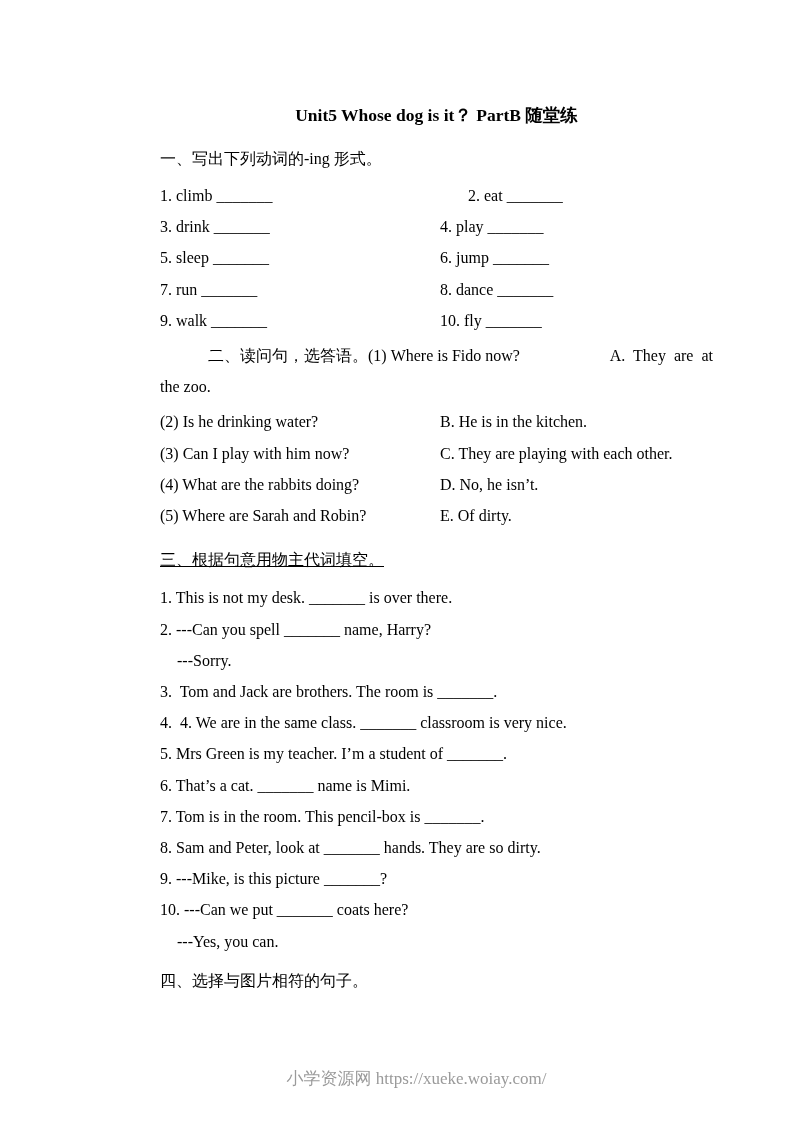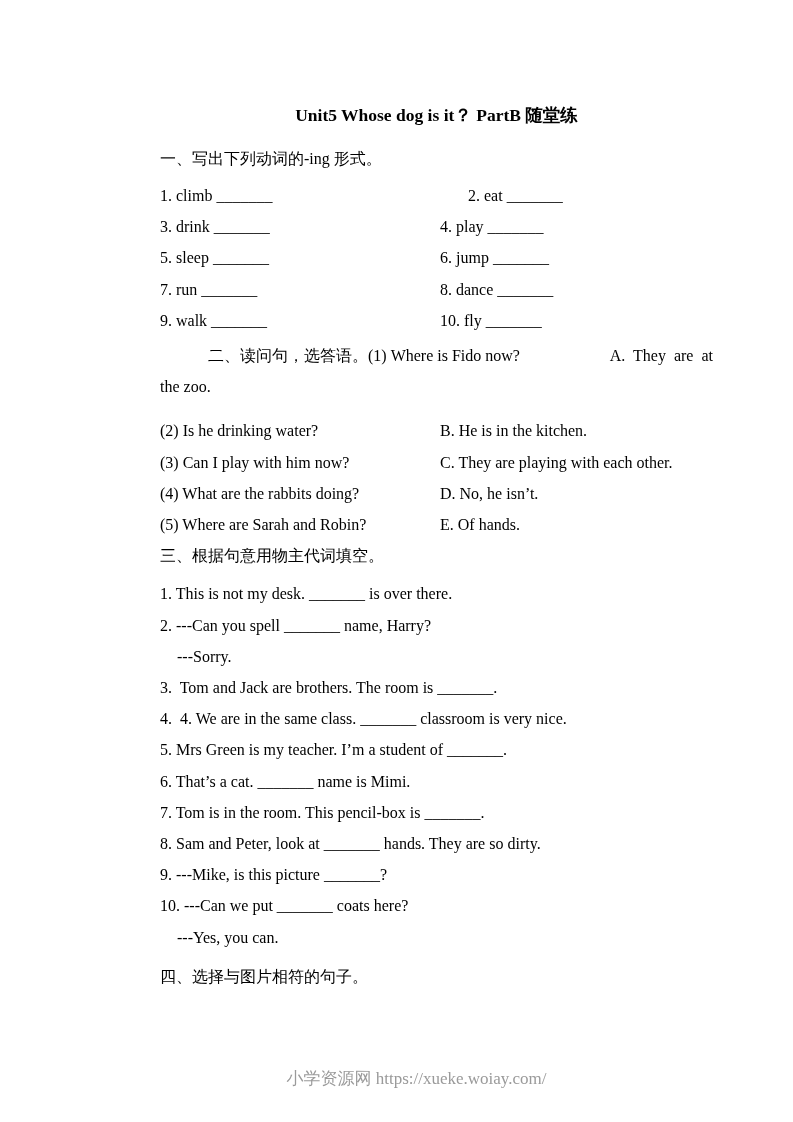--- a/index.html
+++ b/index.html
@@ -50,22 +50,22 @@
     display: flex;
     line-height: 31.2px;
     margin-top: 4px;
   }
   .heading-line .lead { white-space: pre-wrap; margin-left: 48px; }
   .heading-line .tail {
     margin-left: auto;
     word-spacing: 4px;
     white-space: pre-wrap;
   }
-  .row-answer-first { margin-top: 13px; }
-  .heading-s3 { margin-top: 0; }
+  .row-answer-first { margin-top: 4px; }
+  .heading-s3 { margin-top: 13px; text-decoration: underline; }
   .s3-first { margin-top: 7px; }
   .indent { padding-left: 17px; }
   .heading-s4 { margin-top: 8px; }
   .footer {
     position: absolute;
     left: 0;
     top: 1066px;
     width: 100%;
     text-align: center;
     color: #9a9a9a;
@@ -118,21 +118,21 @@
     <div class="row">
       <span class="cell-left">(3) Can I play with him now?</span>
       <span class="cell-right">C. They are playing with each other.</span>
     </div>
     <div class="row">
       <span class="cell-left">(4) What are the rabbits doing?</span>
       <span class="cell-right">D. No, he isn’t.</span>
     </div>
     <div class="row">
       <span class="cell-left">(5) Where are Sarah and Robin?</span>
-      <span class="cell-right">E. Of hands.</span>
+      <span class="cell-right">E. Of dirty.</span>
     </div>
 
     <div class="line heading-s3">三、根据句意用物主代词填空。</div>
 
     <div class="line s3-first">1. This is not my desk. _______ is over there.</div>
     <div class="line">2. ---Can you spell _______ name, Harry?</div>
     <div class="line indent">---Sorry.</div>
     <div class="line">3.  Tom and Jack are brothers. The room is _______.</div>
     <div class="line">4.  4. We are in the same class. _______ classroom is very nice.</div>
     <div class="line">5. Mrs Green is my teacher. I’m a student of _______.</div>

